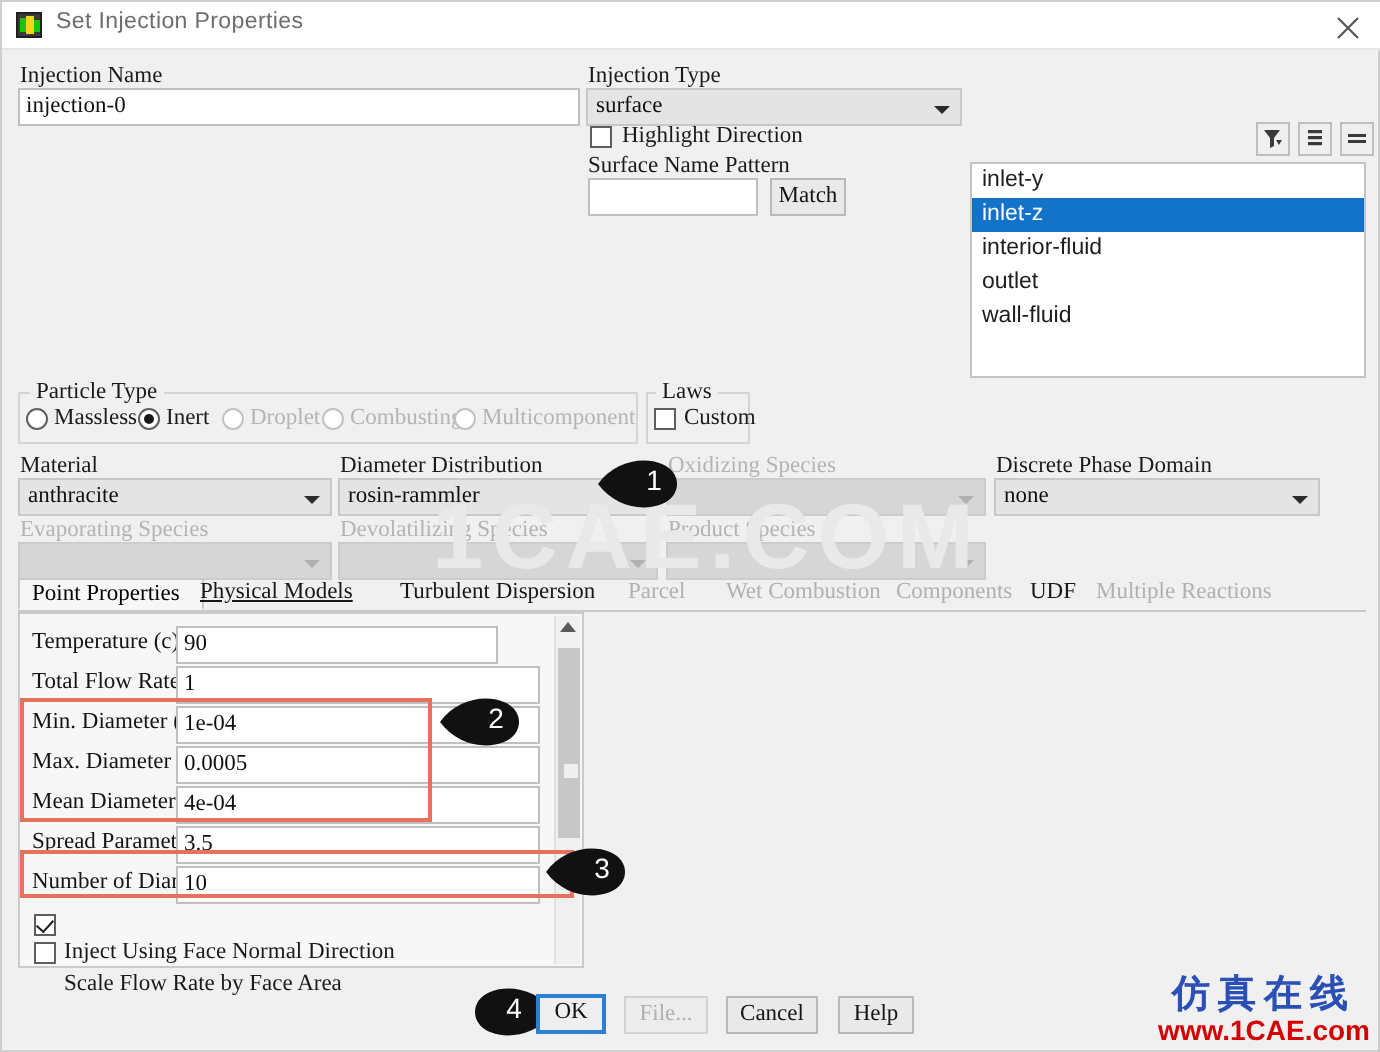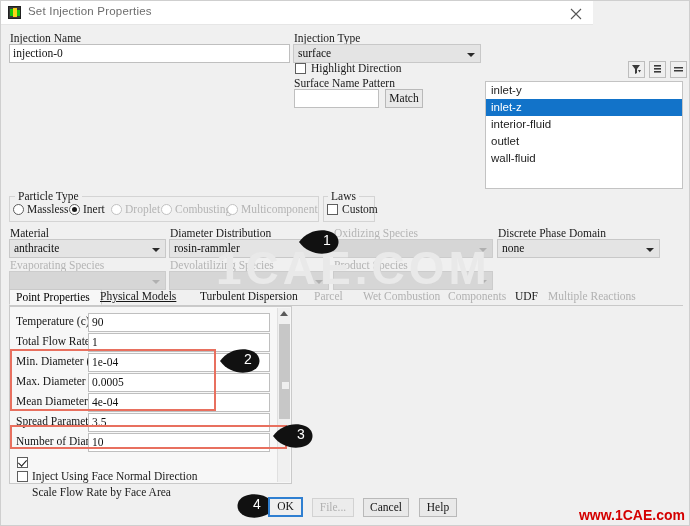--- a/index.html
+++ b/index.html
@@ -13,21 +13,21 @@
     position:relative;
   }
   .dialog{
     position:absolute;left:0;top:0;width:690px;height:526px;
     background:#f0f0f0;
     border:1px solid #cfcfcf;
     box-sizing:border-box;
   }
   
   .titlebar{
-    position:absolute;left:0;top:0;width:592px;height:24px;
+    position:absolute;left:0;top:0;width:690px;height:24px;
     background:#ffffff;
     border-bottom:1px solid #e6e6e6;
     box-sizing:border-box;
   }
   .title-icon{
     position:absolute;left:7px;top:5px;width:13px;height:13px;
     background:#3a3a3a;border:1px solid #202020;
     box-sizing:border-box;
     overflow:hidden;
   }
@@ -308,21 +308,21 @@
     <div class="tab dim" style="left:348px;width:84px;">Wet Combustion</div>
     <div class="tab dim" style="left:433px;width:66px;">Components</div>
     <div class="tab" style="left:500px;width:32px;">UDF</div>
     <div class="tab dim" style="left:533px;width:101px;">Multiple Reactions</div>
   </div>
 
   <div class="panel">
 
     <div class="prop-row" style="top:6px;">
       <span class="prop-lbl">Temperature (c)</span>
-      <span class="tfield" style="left:78px;top:0;width:182px;">90</span>
+      <span class="tfield" style="left:78px;top:0;width:161px;">90</span>
     </div>
 
     <div class="prop-row" style="top:26px;">
       <span class="prop-lbl">Total Flow Rate (kg/s)</span>
       <span class="tfield" style="left:78px;top:0;width:182px;">1</span>
     </div>
 
     <div class="prop-row" style="top:46px;">
       <span class="prop-lbl">Min. Diameter (m)</span>
       <span class="tfield" style="left:78px;top:0;width:182px;">1e-04</span>
@@ -392,16 +392,17 @@
     </svg>
     <span style="left:14px;right:auto;">4</span>
   </div>
 
   <div class="btn focus" style="left:267px;top:496px;width:35px;height:20px;">OK</div>
   <div class="btn disabled" style="left:311px;top:497px;width:42px;">File...</div>
   <div class="btn" style="left:362px;top:497px;width:46px;">Cancel</div>
   <div class="btn" style="left:418px;top:497px;width:38px;">Help</div>
 
   <div class="wm-logo">
+    <div class="wm-cn">仿真在线</div>
     <div class="wm-en">www.1CAE.com</div>
   </div>
 
 </div>
 
 </body></html>

